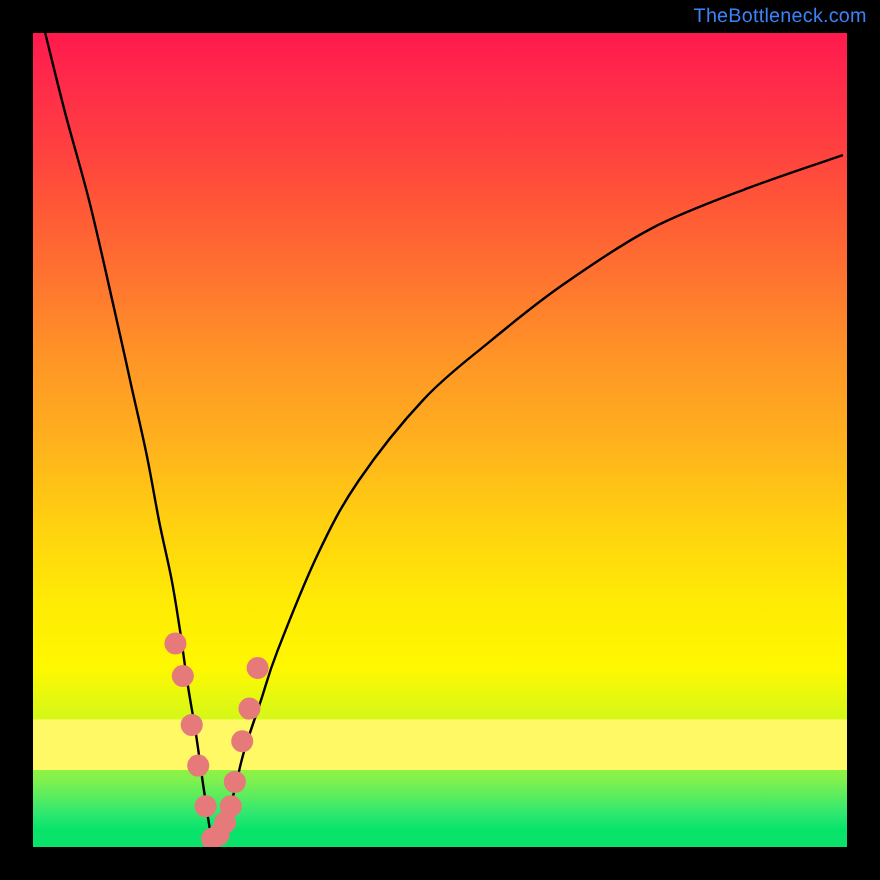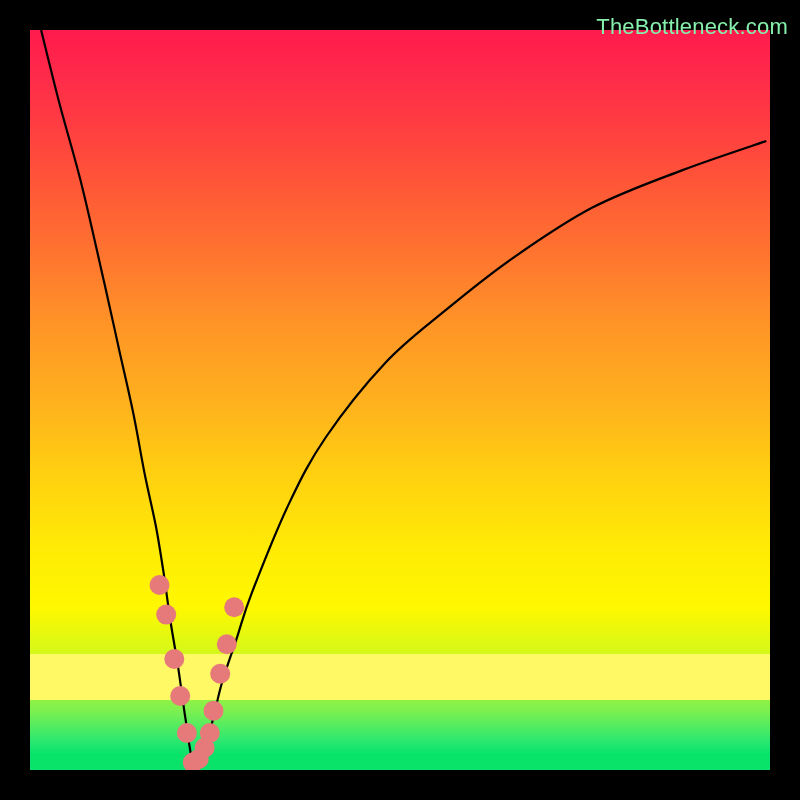--- a/index.html
+++ b/index.html
@@ -8,21 +8,21 @@
     .chart-area { position: absolute; top: 30px; left: 30px; width: 740px; height: 740px; }
     .gradient-bg {
       width: 100%; height: 100%;
       background: linear-gradient(to bottom,
         #ff1a4d 0%, #ff2a4a 6%, #ff4040 14%, #ff5a36 22%, #ff7a2e 32%,
         #ff9526 40%, #ffb01e 50%, #ffd010 60%, #ffeb05 70%, #fff800 78%,
         #c8f820 86%, #7df050 92%, #2de870 96%, #05e36a 98%, #05e36a 100%);
     }
     .bottom-green { position:absolute; left:0; bottom:0; width:100%; height:14px; background:#0ae36a; }
     .bottom-yellow-stripe { position:absolute; left:0; bottom:70px; width:100%; height:46px; background:#fff966; }
-    .watermark { position: absolute; top: 14px; right: 12px; color: #86efac; font-size: 22px; font-weight: 500; letter-spacing: 0.2px; }
+    .watermark { position: absolute; top: 4px; right: 12px; color: #3b82f6; font-size: 18px; font-weight: 500; letter-spacing: 0.2px; }
     .svg-overlay { position: absolute; top: 30px; left: 30px; width: 740px; height: 740px; }
     .curve { stroke: #000; stroke-width: 2.2; fill: none; }
     .dot { fill: #e67a7a; stroke: none; }
   </style>
 </head>
 <body>
 
 <div class="outer-frame">
   <div class="chart-area">
     <div class="gradient-bg"></div>

